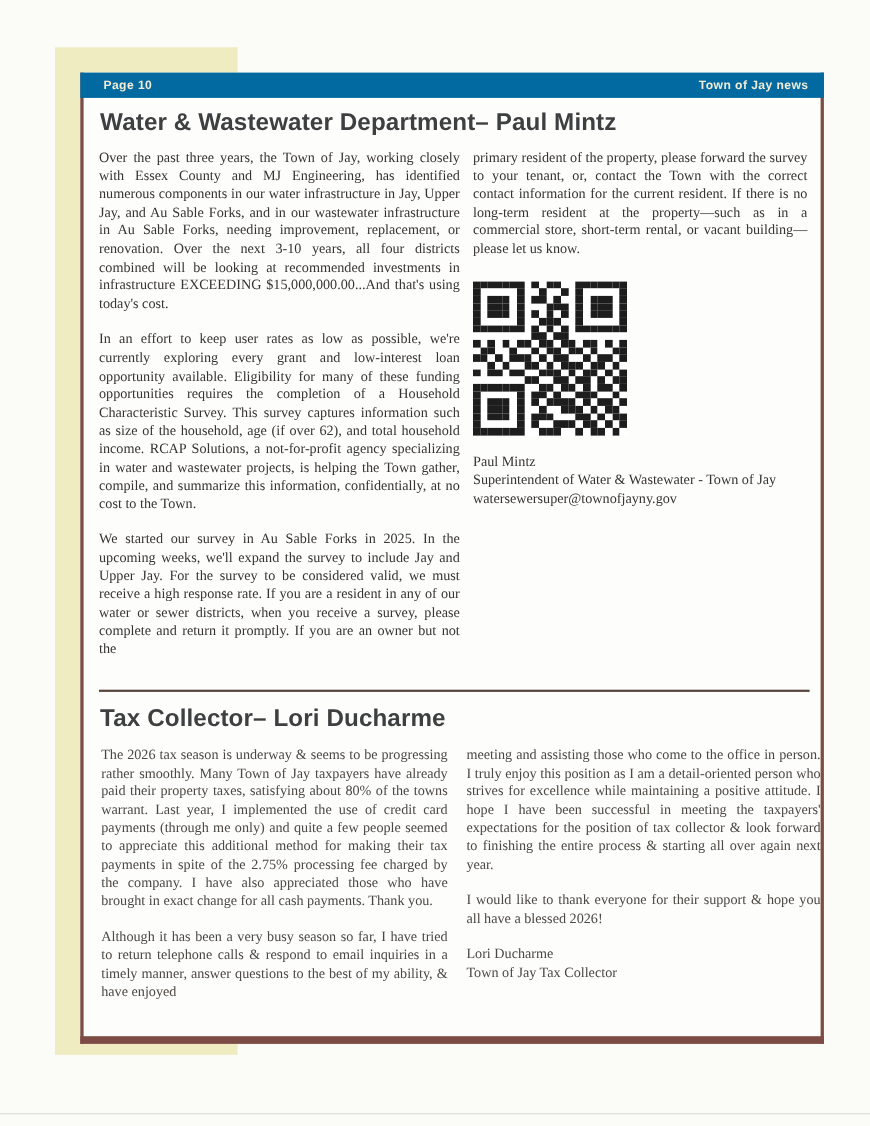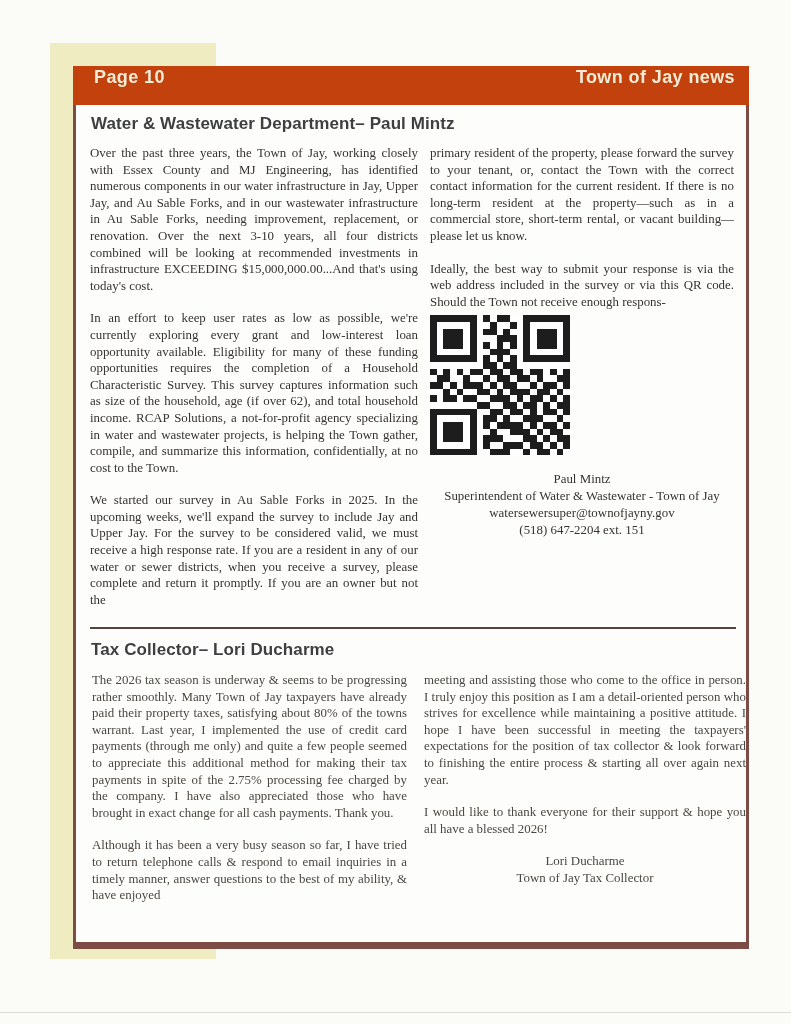--- a/index.html
+++ b/index.html
@@ -5,44 +5,44 @@
   html,body { margin:0; padding:0; }
   body { width:791px; height:1024px; background:#fbfbf8; font-family:"Liberation Serif", serif; }
   .screen { position:relative; width:791px; height:1024px; overflow:hidden; }
 
   .cream-sheet { position:absolute; left:50px; top:43px; width:166px; height:916px; background:#f0ecc2; }
 
   .page { position:absolute; left:73px; top:66px; width:676px; height:883px; box-sizing:border-box;
           background:#fdfdfb; border-left:3px solid #7d4c45; border-right:3px solid #7d4c45;
           border-bottom:7px solid #7d4c45; }
 
-  .page-header { height:23px; margin:0 -3px; background:#c2410c; display:flex;
-                 justify-content:space-between; align-items:center; padding:0 14px 16px 21px;
-                 font-family:"Liberation Sans", sans-serif; font-weight:bold; font-size:18px;
+  .page-header { height:23px; margin:0 -3px; background:#0369a1; display:flex;
+                 justify-content:space-between; align-items:center; padding:0 14px 0 21px;
+                 font-family:"Liberation Sans", sans-serif; font-weight:bold; font-size:11px;
                  color:#f2ecd6; letter-spacing:0.4px; }
 
   .article1 { padding:0 12px 0 14px; }
-  h1, h2 { font-family:"Liberation Sans", sans-serif; font-weight:bold; font-size:17px;
+  h1, h2 { font-family:"Liberation Sans", sans-serif; font-weight:bold; font-size:22px;
            color:#3e3f41; margin:9px 0 11px 1px; letter-spacing:0.1px; }
 
   .cols { display:flex; }
   .col-left  { width:328px; flex:0 0 328px; }
   .col-right { flex:1 1 auto; margin-left:12px; }
 
   p.body-text { font-size:12.9px; line-height:16.6px; text-align:justify; color:#363330;
                 margin:0 0 16px 0; }
   p.no-gap { margin-bottom:0; }
 
   .qr-row { display:flex; gap:9px; margin-bottom:16px; }
   .qr-row .beside { flex:1 1 auto; }
   .qr { display:grid; grid-template-columns:repeat(21,1fr); grid-auto-rows:1fr;
         width:140px; height:140px; flex:0 0 140px; margin-top:5px; background:#ffffff; }
   .qr .m { background:#1d1d1d; }
 
-  .signature { text-align:center; font-size:12.9px; line-height:16.9px; color:#363330;
+  .signature { font-size:12.9px; line-height:16.9px; color:#363330;
                margin-top:16px; }
 
   .divider { position:absolute; top:561px; left:14px; width:646px; border-top:2px solid #57433d; }
 
   .article2 { position:absolute; top:566px; left:0; right:0; padding:0 0 0 14px; }
   .article2 h2 { margin:8px 0 12px 1px; }
   .col2-left  { flex:0 0 315px; margin-left:2px; }
   .col2-right { flex:1 1 auto; margin-left:17px; }
   .article2 p.body-text, .article2 .signature { color:#4b4742; }
 
@@ -67,21 +67,20 @@
 
       <div class="cols">
         <div class="col-left">
           <p class="body-text">Over the past three years, the Town of Jay, working closely with Essex County and MJ Engineering, has identified numerous components in our water infrastructure in Jay, Upper Jay, and Au Sable Forks, and in our wastewater infrastructure in Au Sable Forks, needing improvement, replacement, or renovation. Over the next 3-10 years, all four districts combined will be looking at recommended investments in infrastructure EXCEEDING $15,000,000.00...And that's using today's cost.</p>
           <p class="body-text">In an effort to keep user rates as low as possible, we're currently exploring every grant and low-interest loan opportunity available. Eligibility for many of these funding opportunities requires the completion of a Household Characteristic Survey. This survey captures information such as size of the household, age (if over 62), and total household income. RCAP Solutions, a not-for-profit agency specializing in water and wastewater projects, is helping the Town gather, compile, and summarize this information, confidentially, at no cost to the Town.</p>
           <p class="body-text">We started our survey in Au Sable Forks in 2025. In the upcoming weeks, we'll expand the survey to include Jay and Upper Jay. For the survey to be considered valid, we must receive a high response rate. If you are a resident in any of our water or sewer districts, when you receive a survey, please complete and return it promptly. If you are an owner but not the</p>
         </div>
 
         <div class="col-right">
           <p class="body-text">primary resident of the property, please forward the survey to your tenant, or, contact the Town with the correct contact information for the current resident. If there is no long-term resident at the property—such as in a commercial store, short-term rental, or vacant building—please let us know.</p>
-          <p class="body-text no-gap">Ideally, the best way to submit your response is via the web address included in the survey or via this QR code. Should the Town not receive enough respons-</p>
 
           <div class="qr-row">
             <div class="qr">
                 <div class="m"></div>
                 <div class="m"></div>
                 <div class="m"></div>
                 <div class="m"></div>
                 <div class="m"></div>
                 <div class="m"></div>
                 <div class="m"></div>
@@ -520,21 +519,20 @@
                 <div class="m"></div>
                 <div></div>
               </div>
           </div>
 
 
           <div class="signature">
             <div>Paul Mintz</div>
             <div>Superintendent of Water &amp; Wastewater - Town of Jay</div>
             <div>watersewersuper@townofjayny.gov</div>
-            <div>(518) 647-2204 ext. 151</div>
           </div>
         </div>
       </div>
     </div>
 
     <div class="divider"></div>
 
     <div class="article2">
       <h2>Tax Collector– Lori Ducharme</h2>
 

